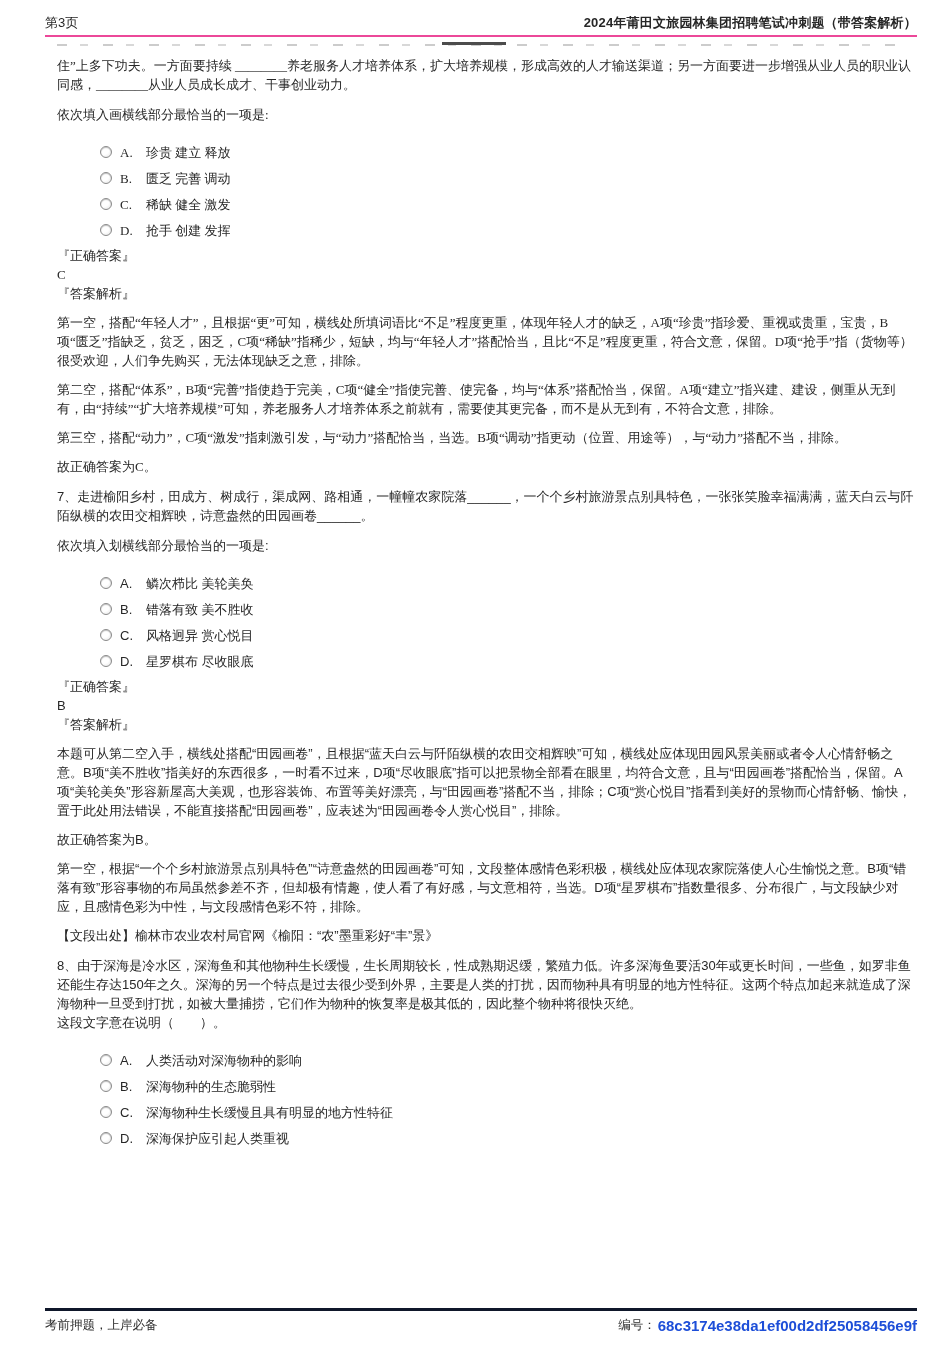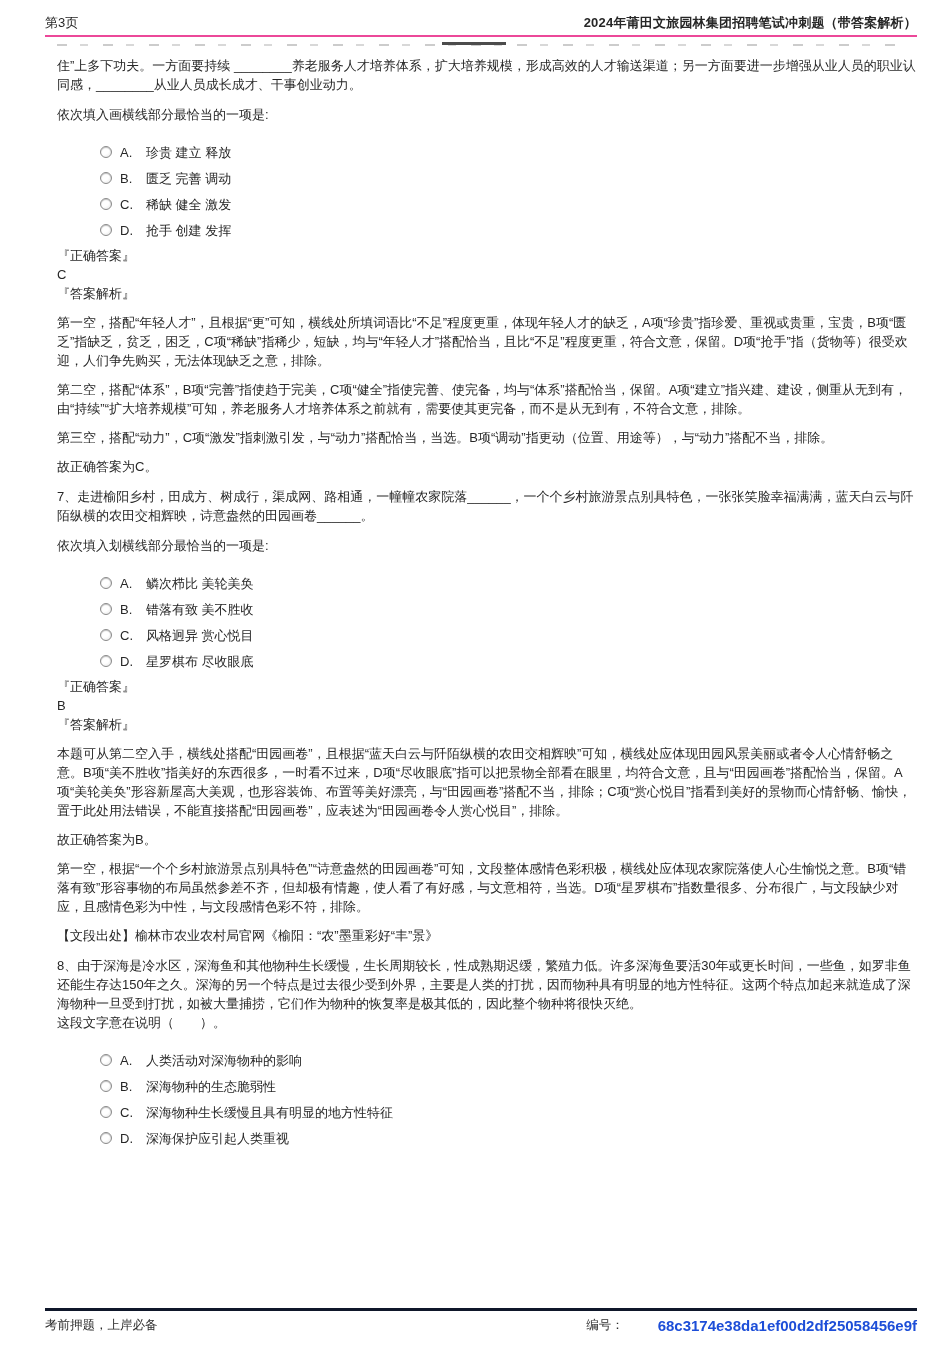--- a/index.html
+++ b/index.html
@@ -22,38 +22,38 @@
   .ghost-line::before{
     content:"";position:absolute;left:0;right:20px;top:6px;height:2px;
     background:repeating-linear-gradient(90deg,#cccccc 0 10px,transparent 10px 23px,#d8d8d8 23px 31px,transparent 31px 46px);
   }
   .ghost-underline{position:absolute;left:385px;top:4px;width:64px;height:3px;background:#4c4c4c;}
   .para{margin:10px 0 0 12px;width:860px;}
   .passage{margin-top:5px;}
   .prompt{margin-top:11px;}
   .inline-prompt{margin-top:0;}
   .question{margin-top:11px;}
-  .q-first{margin-top:0;}
+  .q-first{margin-top:0;font-family:Liberation Serif, serif;}
   .options{margin:15px 0 0 55px;}
   .option{height:26px;display:flex;align-items:center;cursor:default;}
   .radio{
     width:10px;height:10px;border:1px solid #8a8a8a;border-radius:50%;
     background:radial-gradient(circle at 35% 30%, #ffffff 45%, #e3e3e3 100%);
     box-shadow:inset 0 1px 1px rgba(0,0,0,0.25);
     margin-right:8px;flex:0 0 auto;
   }
   .letter{display:inline-block;min-width:26px;}
   .answer-block{margin:3px 0 0 12px;line-height:19px;}
   .footer{
     position:absolute;left:45px;right:33px;top:1308px;
     border-top:3px solid #0f172a;padding-top:6px;
     display:flex;justify-content:space-between;align-items:baseline;
     font-size:12.5px;color:#2e2e2e;
   }
-  .code-wrap{display:flex;align-items:flex-start;gap:32px;}
+  .code-wrap{display:flex;align-items:flex-start;}
   .code{font-weight:bold;font-size:15px;color:#1d4ed8;margin-left:2px;letter-spacing:0;}
 </style>
 </head>
 <body>
 
 <div class="page">
 
   <div class="header">
     <span>第3页</span>
     <span class="doc-title">2024年莆田文旅园林集团招聘笔试冲刺题（带答案解析）</span>

